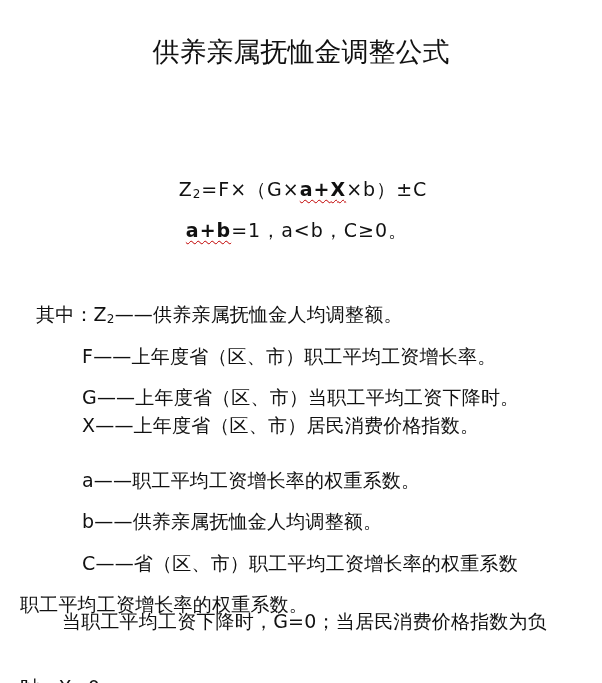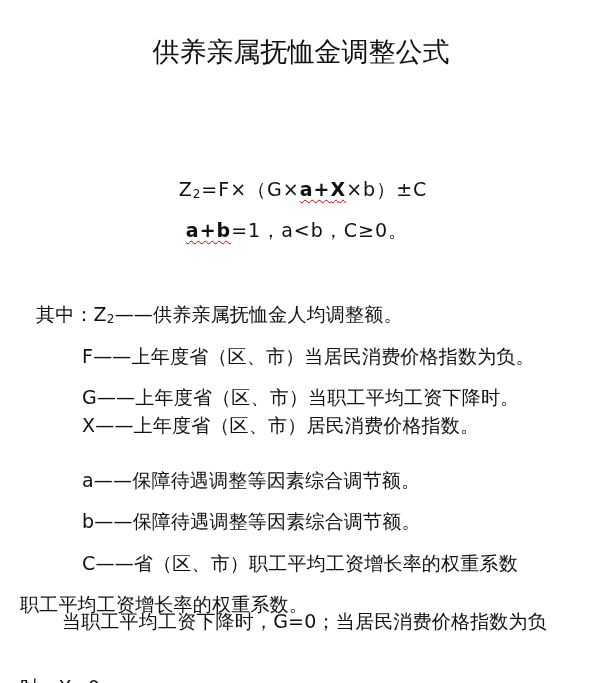--- a/index.html
+++ b/index.html
@@ -69,22 +69,22 @@
 <body>
 
 <div class="title">供养亲属抚恤金调整公式</div>
 
 <div class="formula f1"><span>Z</span><sub class="s">2</sub><span>=F×（G×</span><span class="squiggle"><span>a</span><span>+</span><span>X</span></span><span>×b）±C</span></div>
 
 <div class="formula f2"><span class="squiggle">a+b</span><span>=1，a&lt;b，C≥0。</span></div>
 
 <div class="line l1"><span>其中：Z</span><sub class="s">2</sub><span>——供养亲属抚恤金人均调整额。</span></div>
 
-<div class="line l2">F——上年度省（区、市）当居民消费价格指数为负。</div>
+<div class="line l2">F——上年度省（区、市）职工平均工资增长率。</div>
 <div class="line l3">G——上年度省（区、市）当职工平均工资下降时。</div>
 <div class="line l4">X——上年度省（区、市）居民消费价格指数。</div>
-<div class="line l5">a——保障待遇调整等因素综合调节额。</div>
-<div class="line l6">b——保障待遇调整等因素综合调节额。</div>
+<div class="line l5">a——职工平均工资增长率的权重系数。</div>
+<div class="line l6">b——供养亲属抚恤金人均调整额。</div>
 <div class="line l7">C——省（区、市）职工平均工资增长率的权重系数</div>
 <div class="line l8">职工平均工资增长率的权重系数。</div>
 
 <div class="line l9">当职工平均工资下降时，G=0；当居民消费价格指数为负</div>
 <div class="line l10">时，X=0</div>
 
 </body></html>

